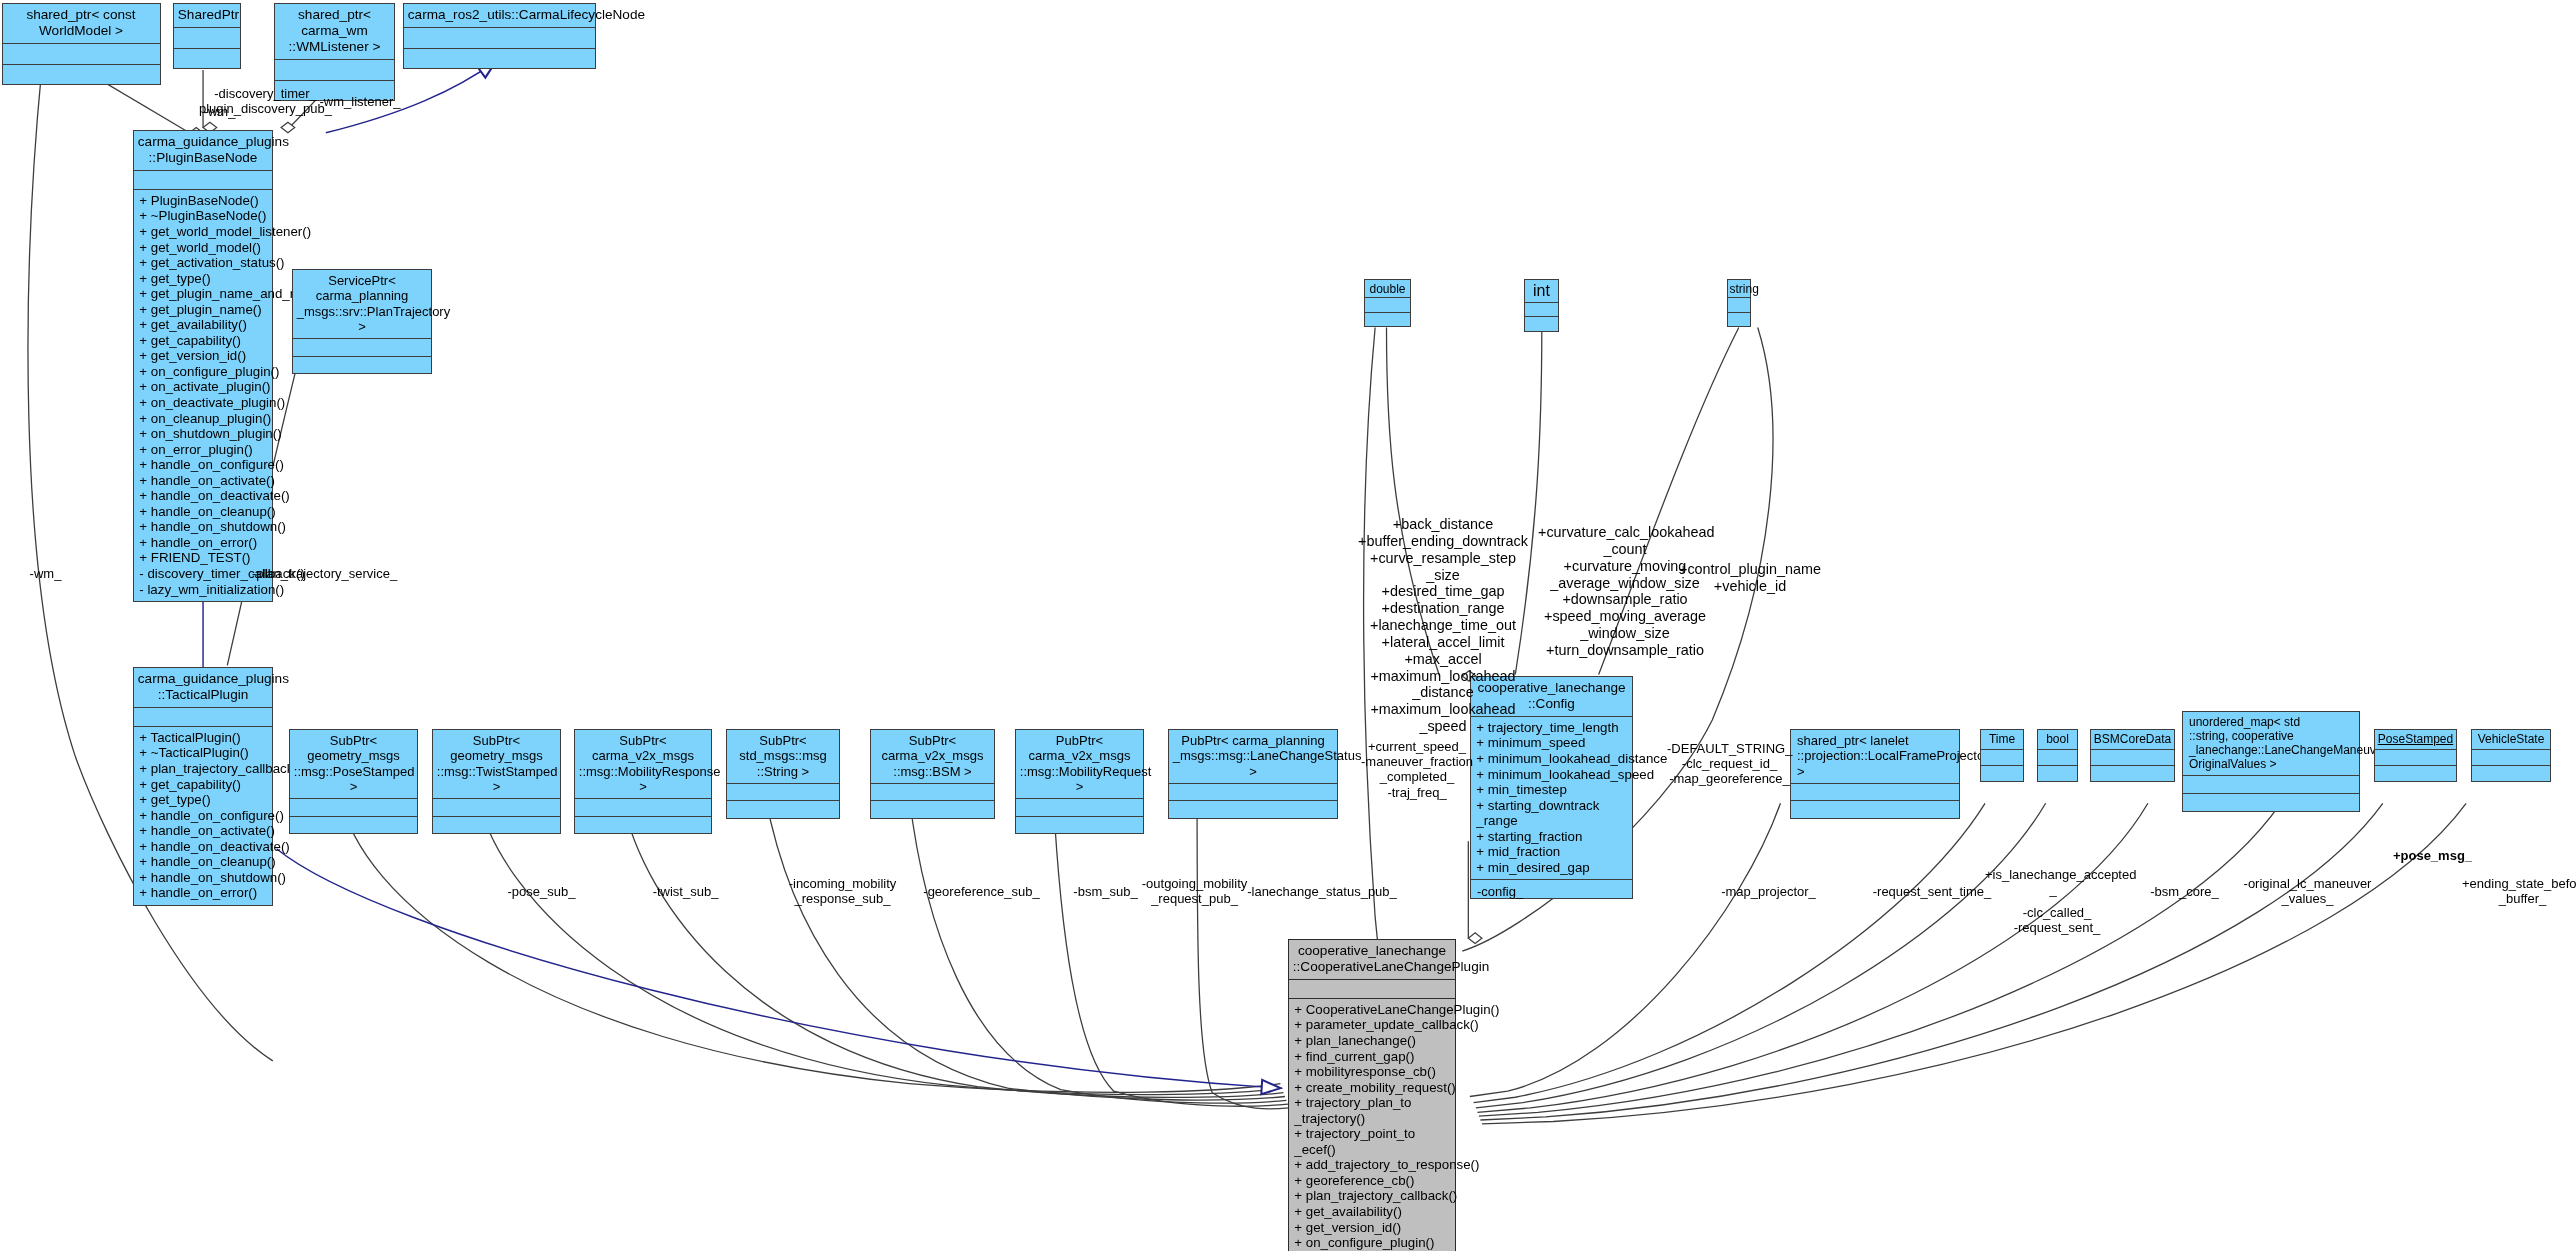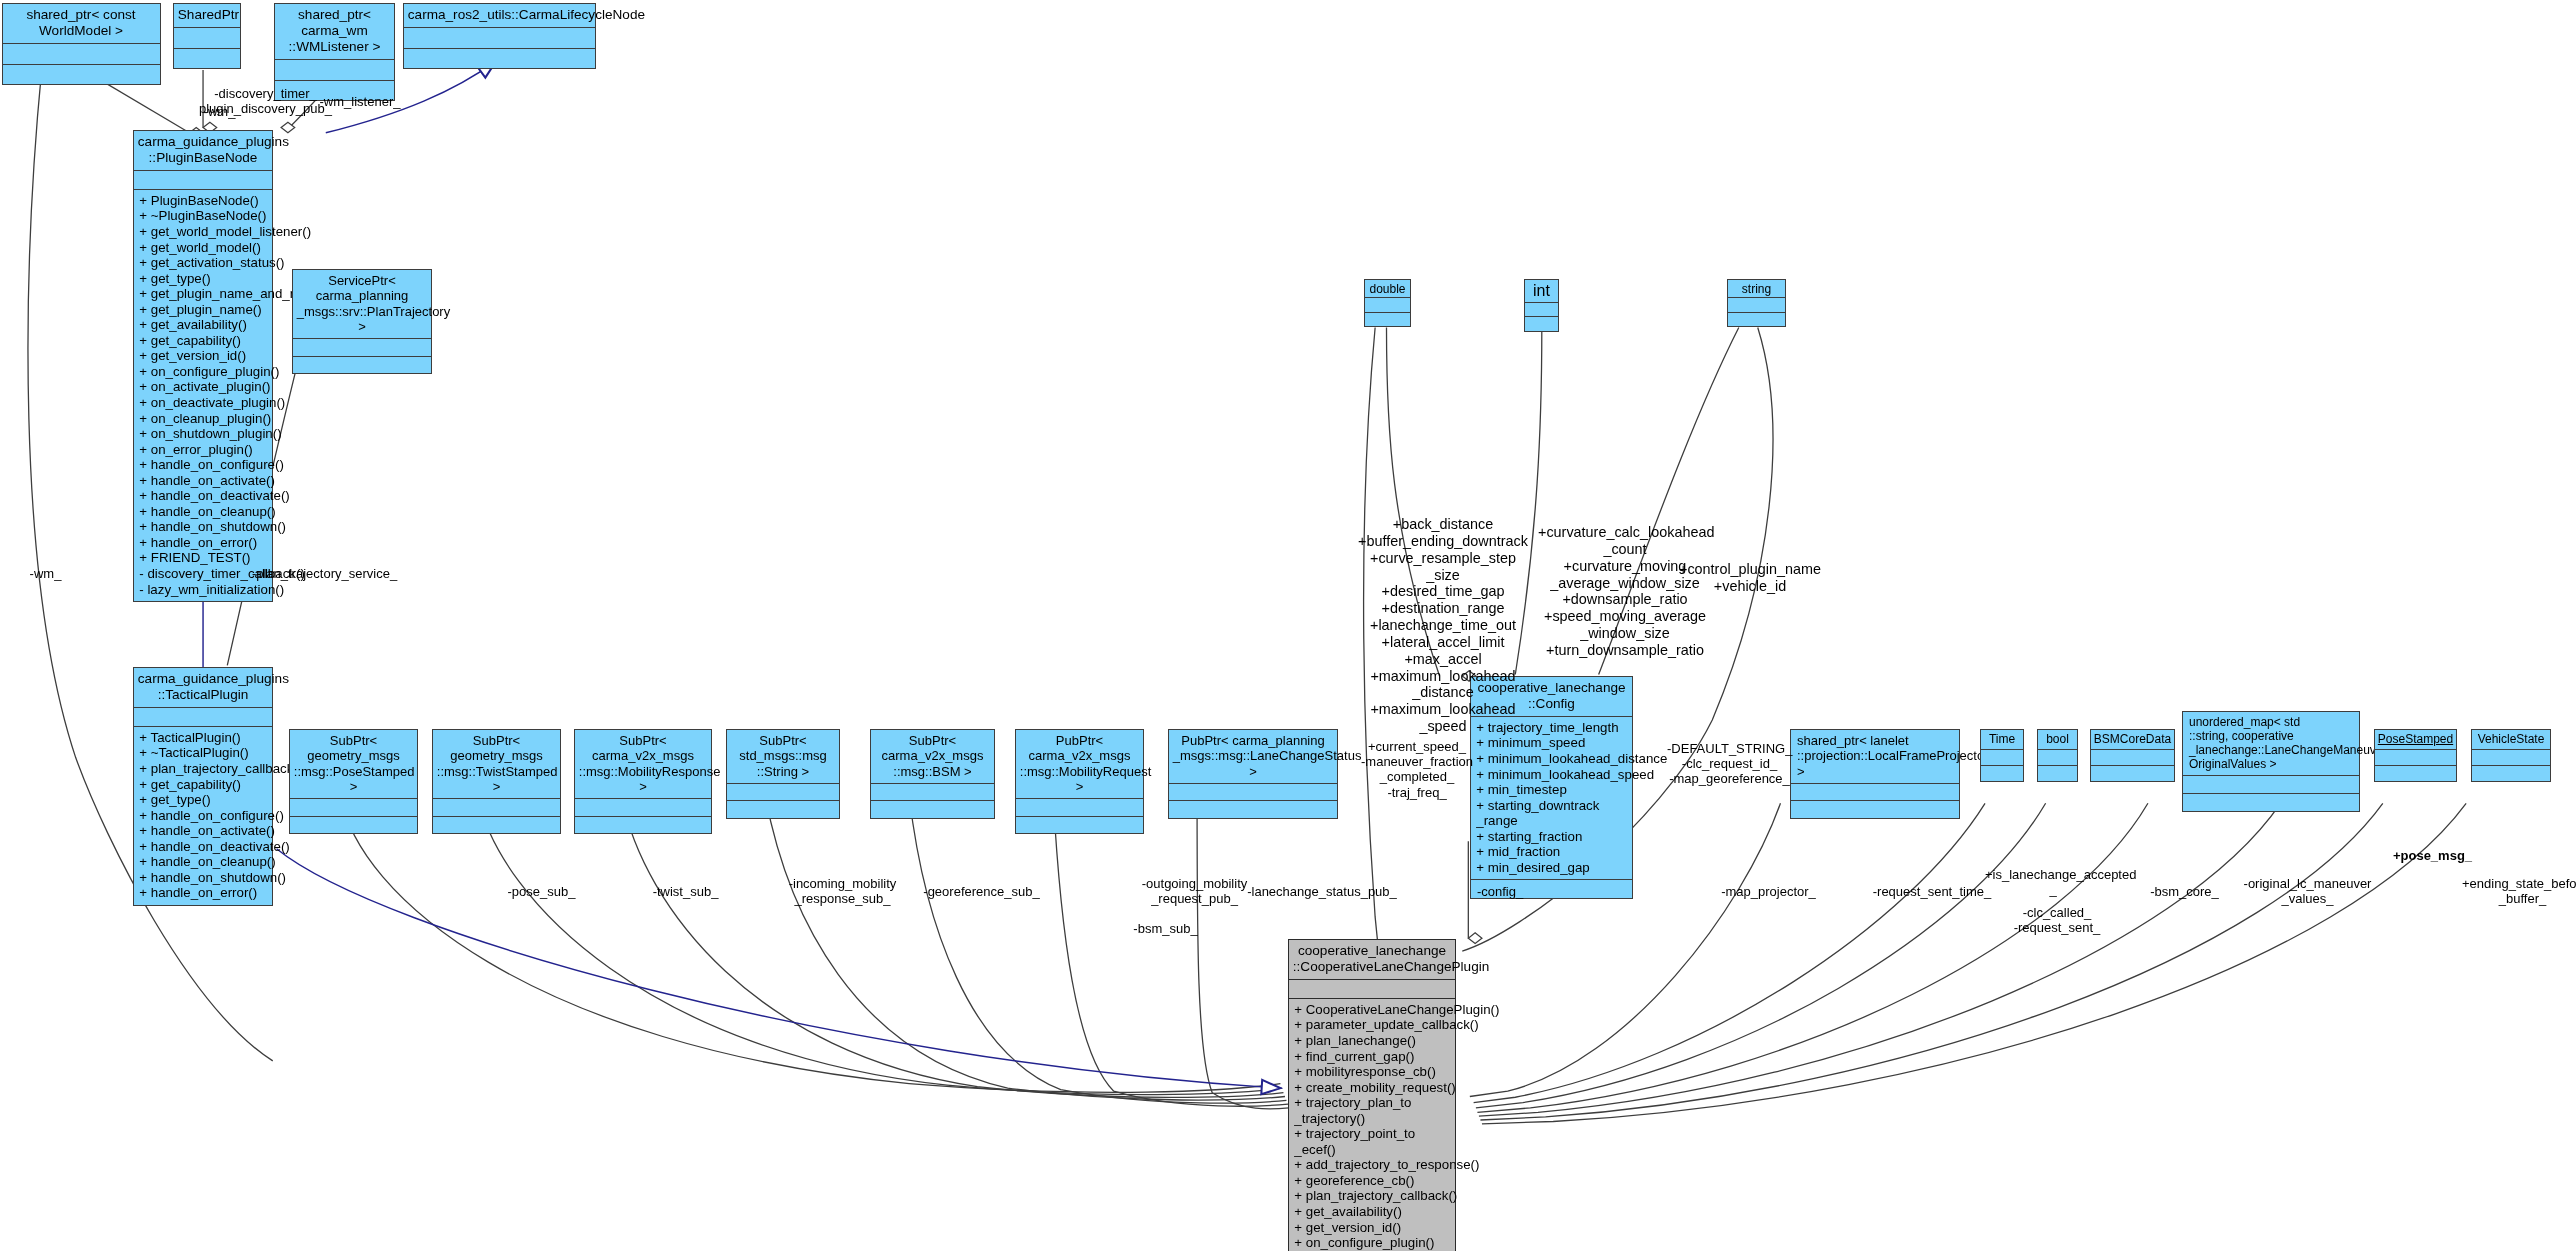--- a/index.html
+++ b/index.html
@@ -233,21 +233,21 @@
     <div class="sep blank" style="height:13.6px;"></div>
     <div class="sep blank" style="height:13.6px;"></div>
   </div>
 
   <div class="node" style="left:1524px;top:279px;width:35px;">
     <div class="ttl" style="font-size:16px;padding:1.5px;">int</div>
     <div class="sep blank" style="height:13.6px;"></div>
     <div class="sep blank" style="height:13.6px;"></div>
   </div>
 
-  <div class="node" style="left:1727px;top:279px;width:59px;">
+  <div class="node" style="left:1727px;top:279px;width:24px;">
     <div class="ttl" style="font-size:12px;padding:1.5px;">string</div>
     <div class="sep blank" style="height:13.6px;"></div>
     <div class="sep blank" style="height:13.6px;"></div>
   </div>
 
   <div class="node" style="left:1470px;top:676px;width:163px;">
     <div class="ttl" style="white-space:pre-line;">cooperative_lanechange
 ::Config</div>
     <div class="sep members">
         <div>+ trajectory_time_length</div>
@@ -339,21 +339,21 @@
 plugin_discovery_pub_</div>
   <div class="elabel" style="left:307px;top:95px;width:106px;">-wm_listener_</div>
   <div class="elabel" style="left:15px;top:567px;width:61px;">-wm_</div>
   <div class="elabel" style="left:241px;top:567px;width:167px;">-plan_trajectory_service_</div>
 
   <div class="elabel" style="left:500px;top:885px;width:83px;">-pose_sub_</div>
   <div class="elabel" style="left:644px;top:885px;width:83px;">-twist_sub_</div>
   <div class="elabel" style="left:780px;top:877px;width:125px;">-incoming_mobility
 _response_sub_</div>
   <div class="elabel" style="left:921px;top:885px;width:121px;">-georeference_sub_</div>
-  <div class="elabel" style="left:1124px;top:885px;width:83px;margin-top:37px;">-bsm_sub_</div>
+  <div class="elabel" style="left:1064px;top:885px;width:83px;">-bsm_sub_</div>
   <div class="elabel" style="left:1134px;top:877px;width:121px;">-outgoing_mobility
 _request_pub_</div>
   <div class="elabel" style="left:1235px;top:885px;width:174px;">-lanechange_status_pub_</div>
   <div class="elabel" style="left:1462px;top:885px;width:76px;">-config_</div>
   <div class="elabel" style="left:1708px;top:885px;width:121px;">-map_projector_</div>
   <div class="elabel" style="left:1864px;top:885px;width:136px;">-request_sent_time_</div>
   <div class="elabel" style="left:1985px;top:868px;width:136px;">+is_lanechange_accepted
 _</div>
   <div class="elabel" style="left:2000px;top:906px;width:114px;">-clc_called_
 -request_sent_</div>

